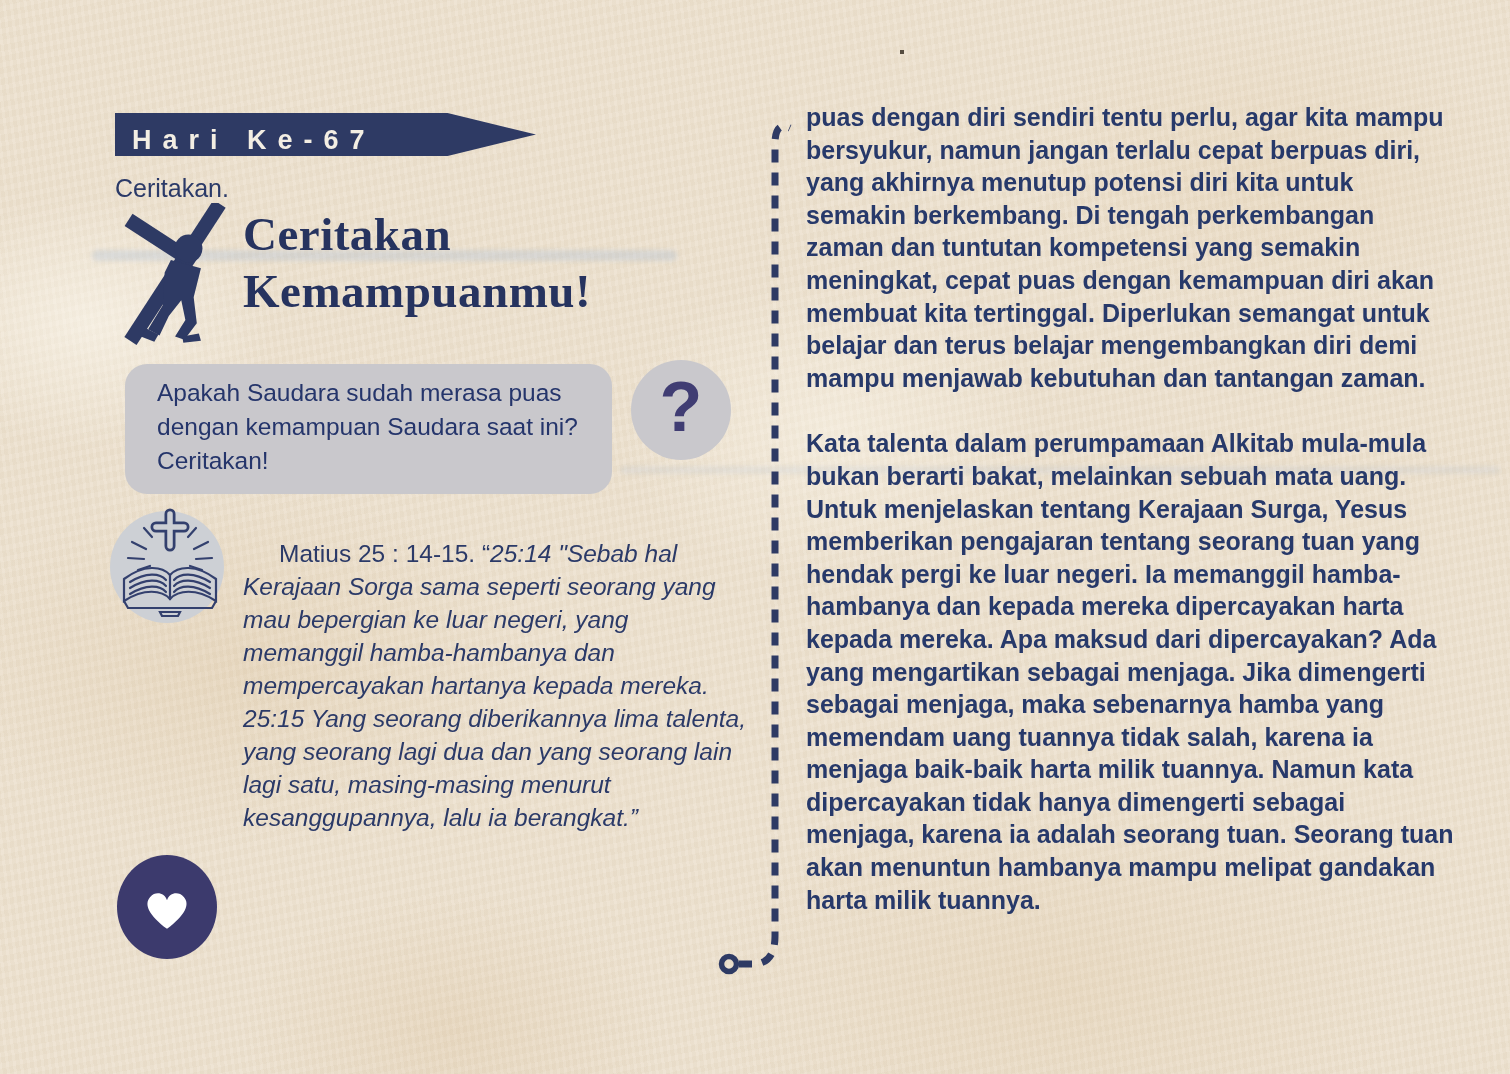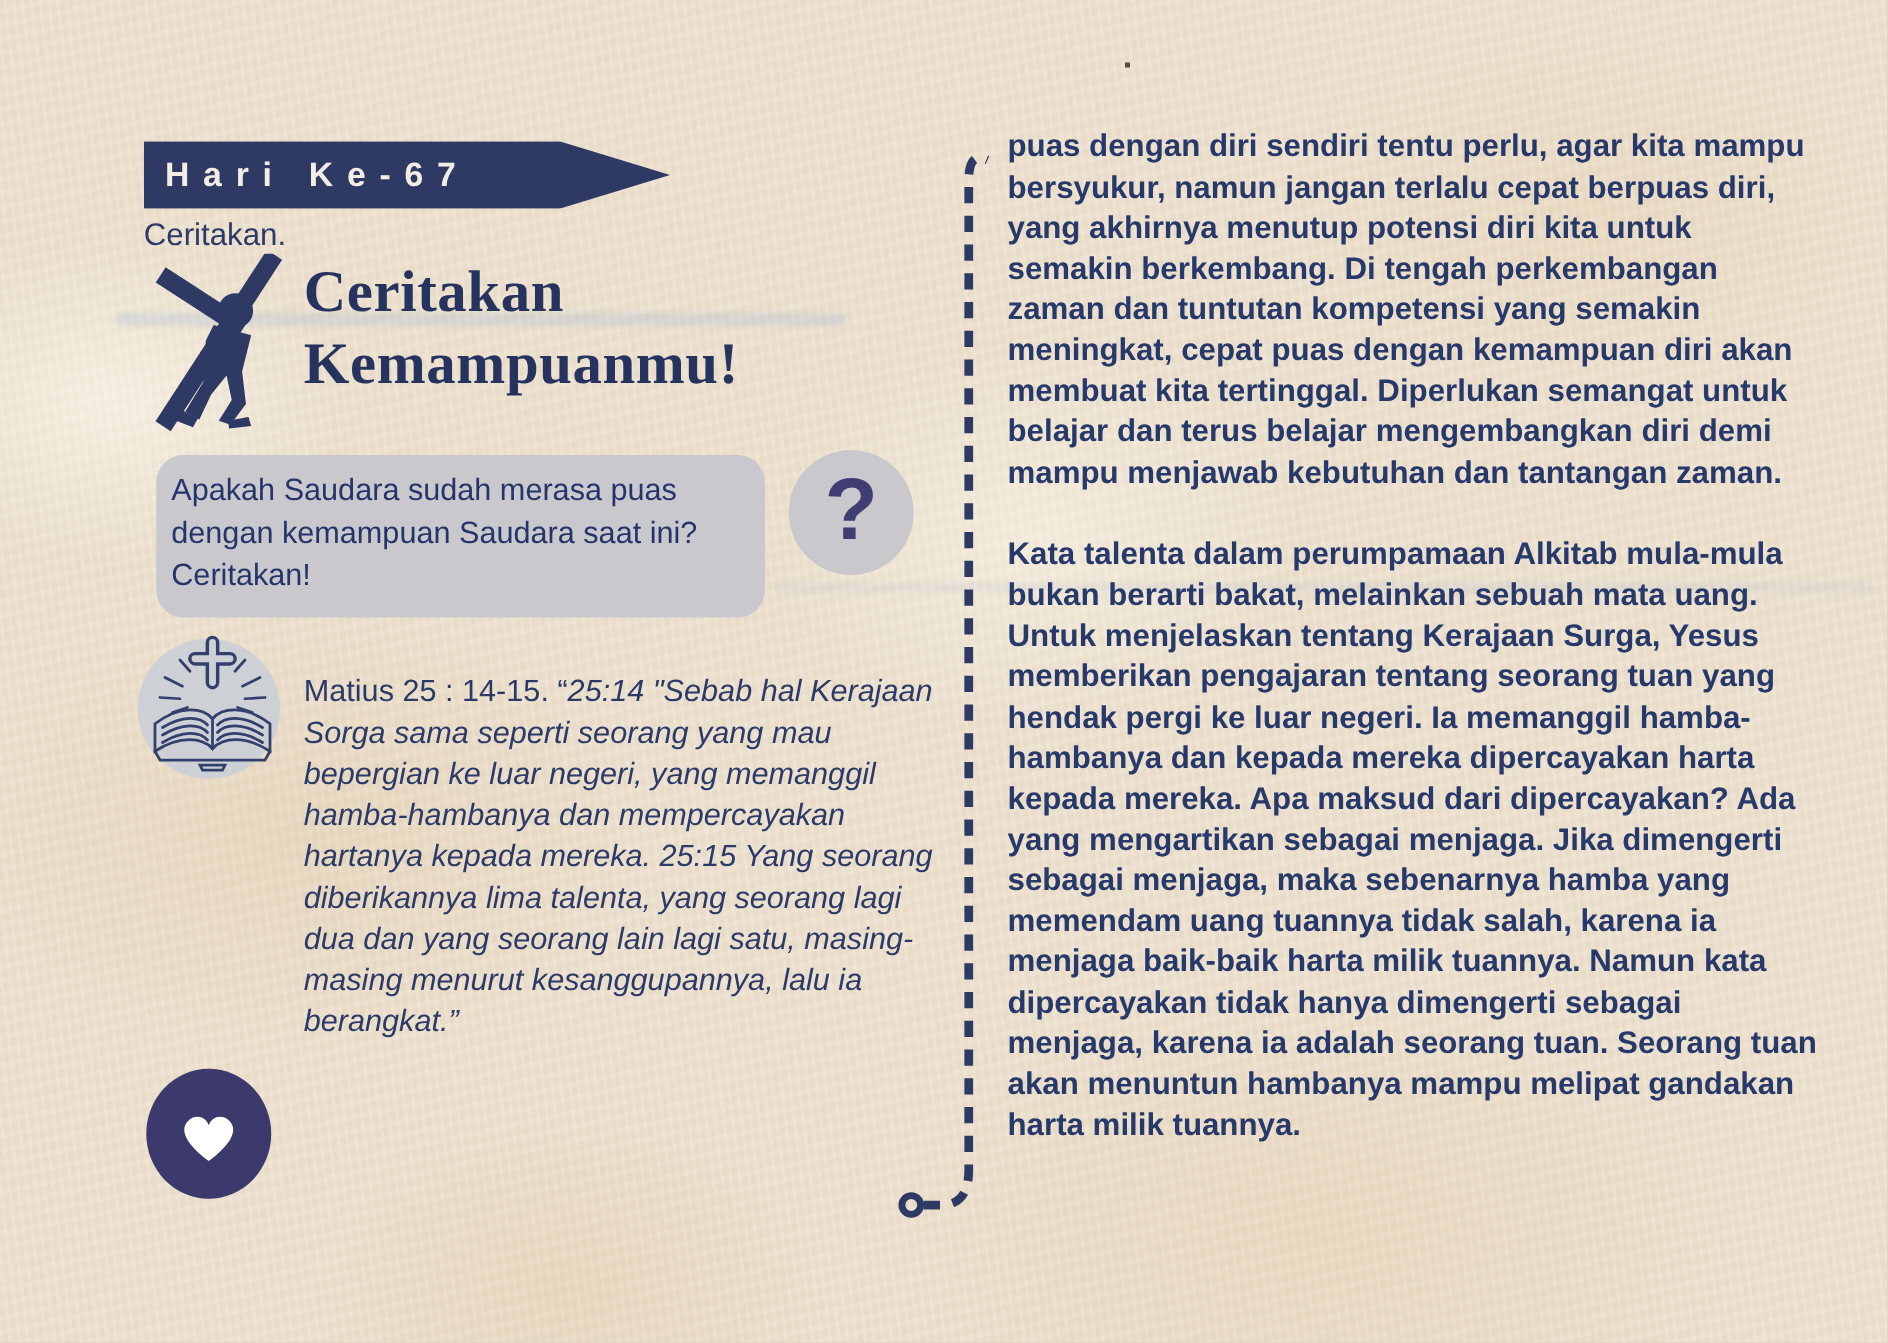--- a/index.html
+++ b/index.html
@@ -23,64 +23,64 @@
       repeating-linear-gradient(-12deg, rgba(255,255,255,0.04) 0 5px, rgba(182,158,122,0.04) 5px 11px);
   }
   .streak1{position:absolute; left:92px; top:250px; width:585px; height:11px;
     background:rgba(168,188,214,0.30); border-radius:6px; filter:blur(2px);}
   .streak2{position:absolute; left:620px; top:466px; width:880px; height:8px;
     background:rgba(168,188,214,0.16); border-radius:5px; filter:blur(2px);}
   .speck{position:absolute; left:900px; top:50px; width:4px; height:4px; background:#554c40;}
 
   
   .banner{
-    position:absolute; left:115px; top:113px; width:421px; height:54px;
+    position:absolute; left:115px; top:113px; width:421px; height:43px;
     background:#2e3a64;
     clip-path:polygon(0 0, 79% 0, 100% 50%, 79% 100%, 0 100%);
-    display:flex; align-items:center;
+    display:flex; align-items:flex-end;
   }
   .banner span{
     color:#f3eee3; font-size:27px; font-weight:bold; letter-spacing:11px;
     padding-left:17px; white-space:nowrap;
   }
   .kicker{position:absolute; left:115px; top:174px; font-size:25px; color:#2b3a68;}
 
   .crossbearer{position:absolute; left:110px; top:203px; width:128px; height:145px;}
 
   .title{
     position:absolute; left:243px; top:206px; width:520px;
     font-family:"Liberation Serif", serif; font-weight:bold;
     font-size:47px; line-height:57px; color:#26335f; letter-spacing:0.5px;
   }
 
   
   .bubble{
     position:absolute; left:125px; top:364px; width:487px; height:130px;
     background:#c9c8cc; border-radius:22px;
-    box-sizing:border-box; padding:12px 12px;
+    box-sizing:border-box; padding:12px 32px;
     font-size:24.5px; line-height:34px; color:#25356b;
   }
   .qcircle{
     position:absolute; left:631px; top:360px; width:100px; height:100px;
     background:#c9c8cc; border-radius:50%;
     display:flex; align-items:center; justify-content:center;
   }
   .qmark{font-size:70px; font-weight:bold; color:#403d73; line-height:1; margin-top:-6px;}
 
   
   .bible-circle{
     position:absolute; left:110px; top:511px; width:114px; height:112px;
     background:#cdd0d5; border-radius:50%;
   }
   .bible-svg{position:absolute; left:104px; top:500px; width:132px; height:132px;}
   .scripture{
     position:absolute; left:243px; top:512px; width:510px;
     font-size:24.5px; line-height:33px; font-style:italic; color:#2b3a68;
   }
-  .scripture .upright{font-style:normal;}
+  .scripture .upright{font-style:normal;margin-left:36px;}
 
   
   .heart-circle{
     position:absolute; left:117px; top:855px; width:100px; height:104px;
     background:#3c3a6d; border-radius:50%;
     display:flex; align-items:center; justify-content:center;
   }
   .reflection{
     position:absolute; left:243px; top:856px; width:525px;
     font-size:24.5px; line-height:33.5px; color:#2b3a68;

